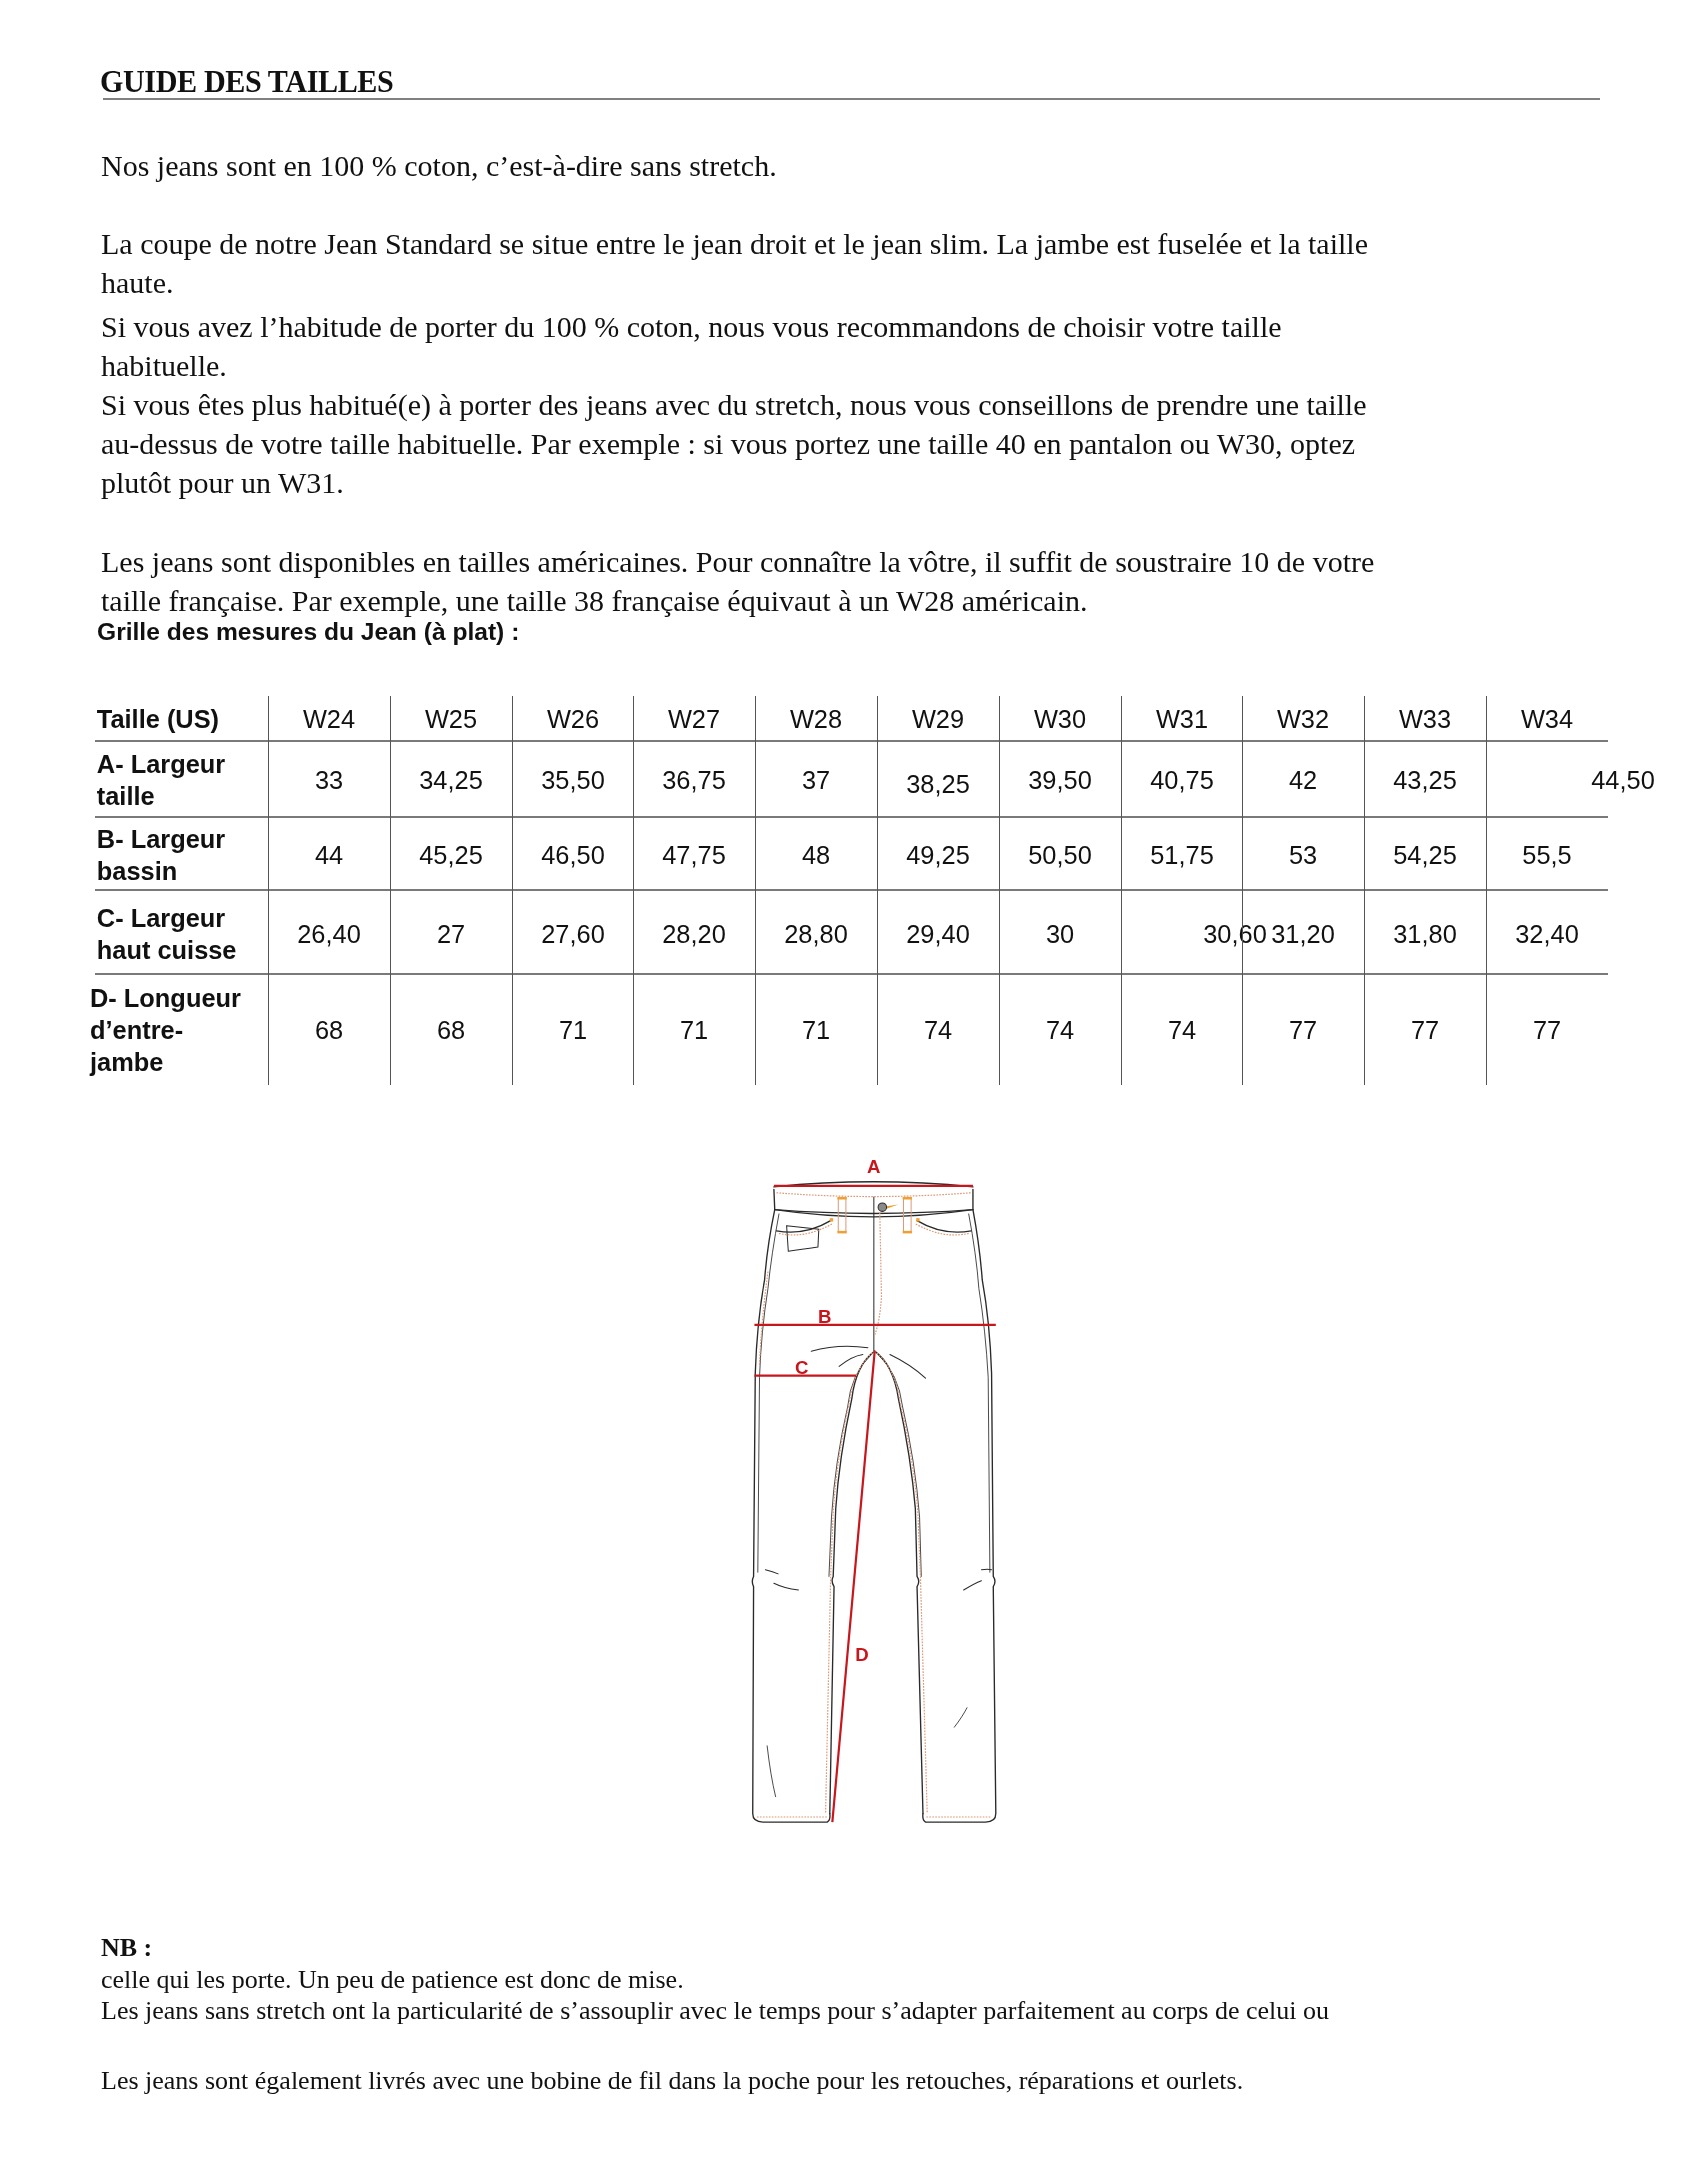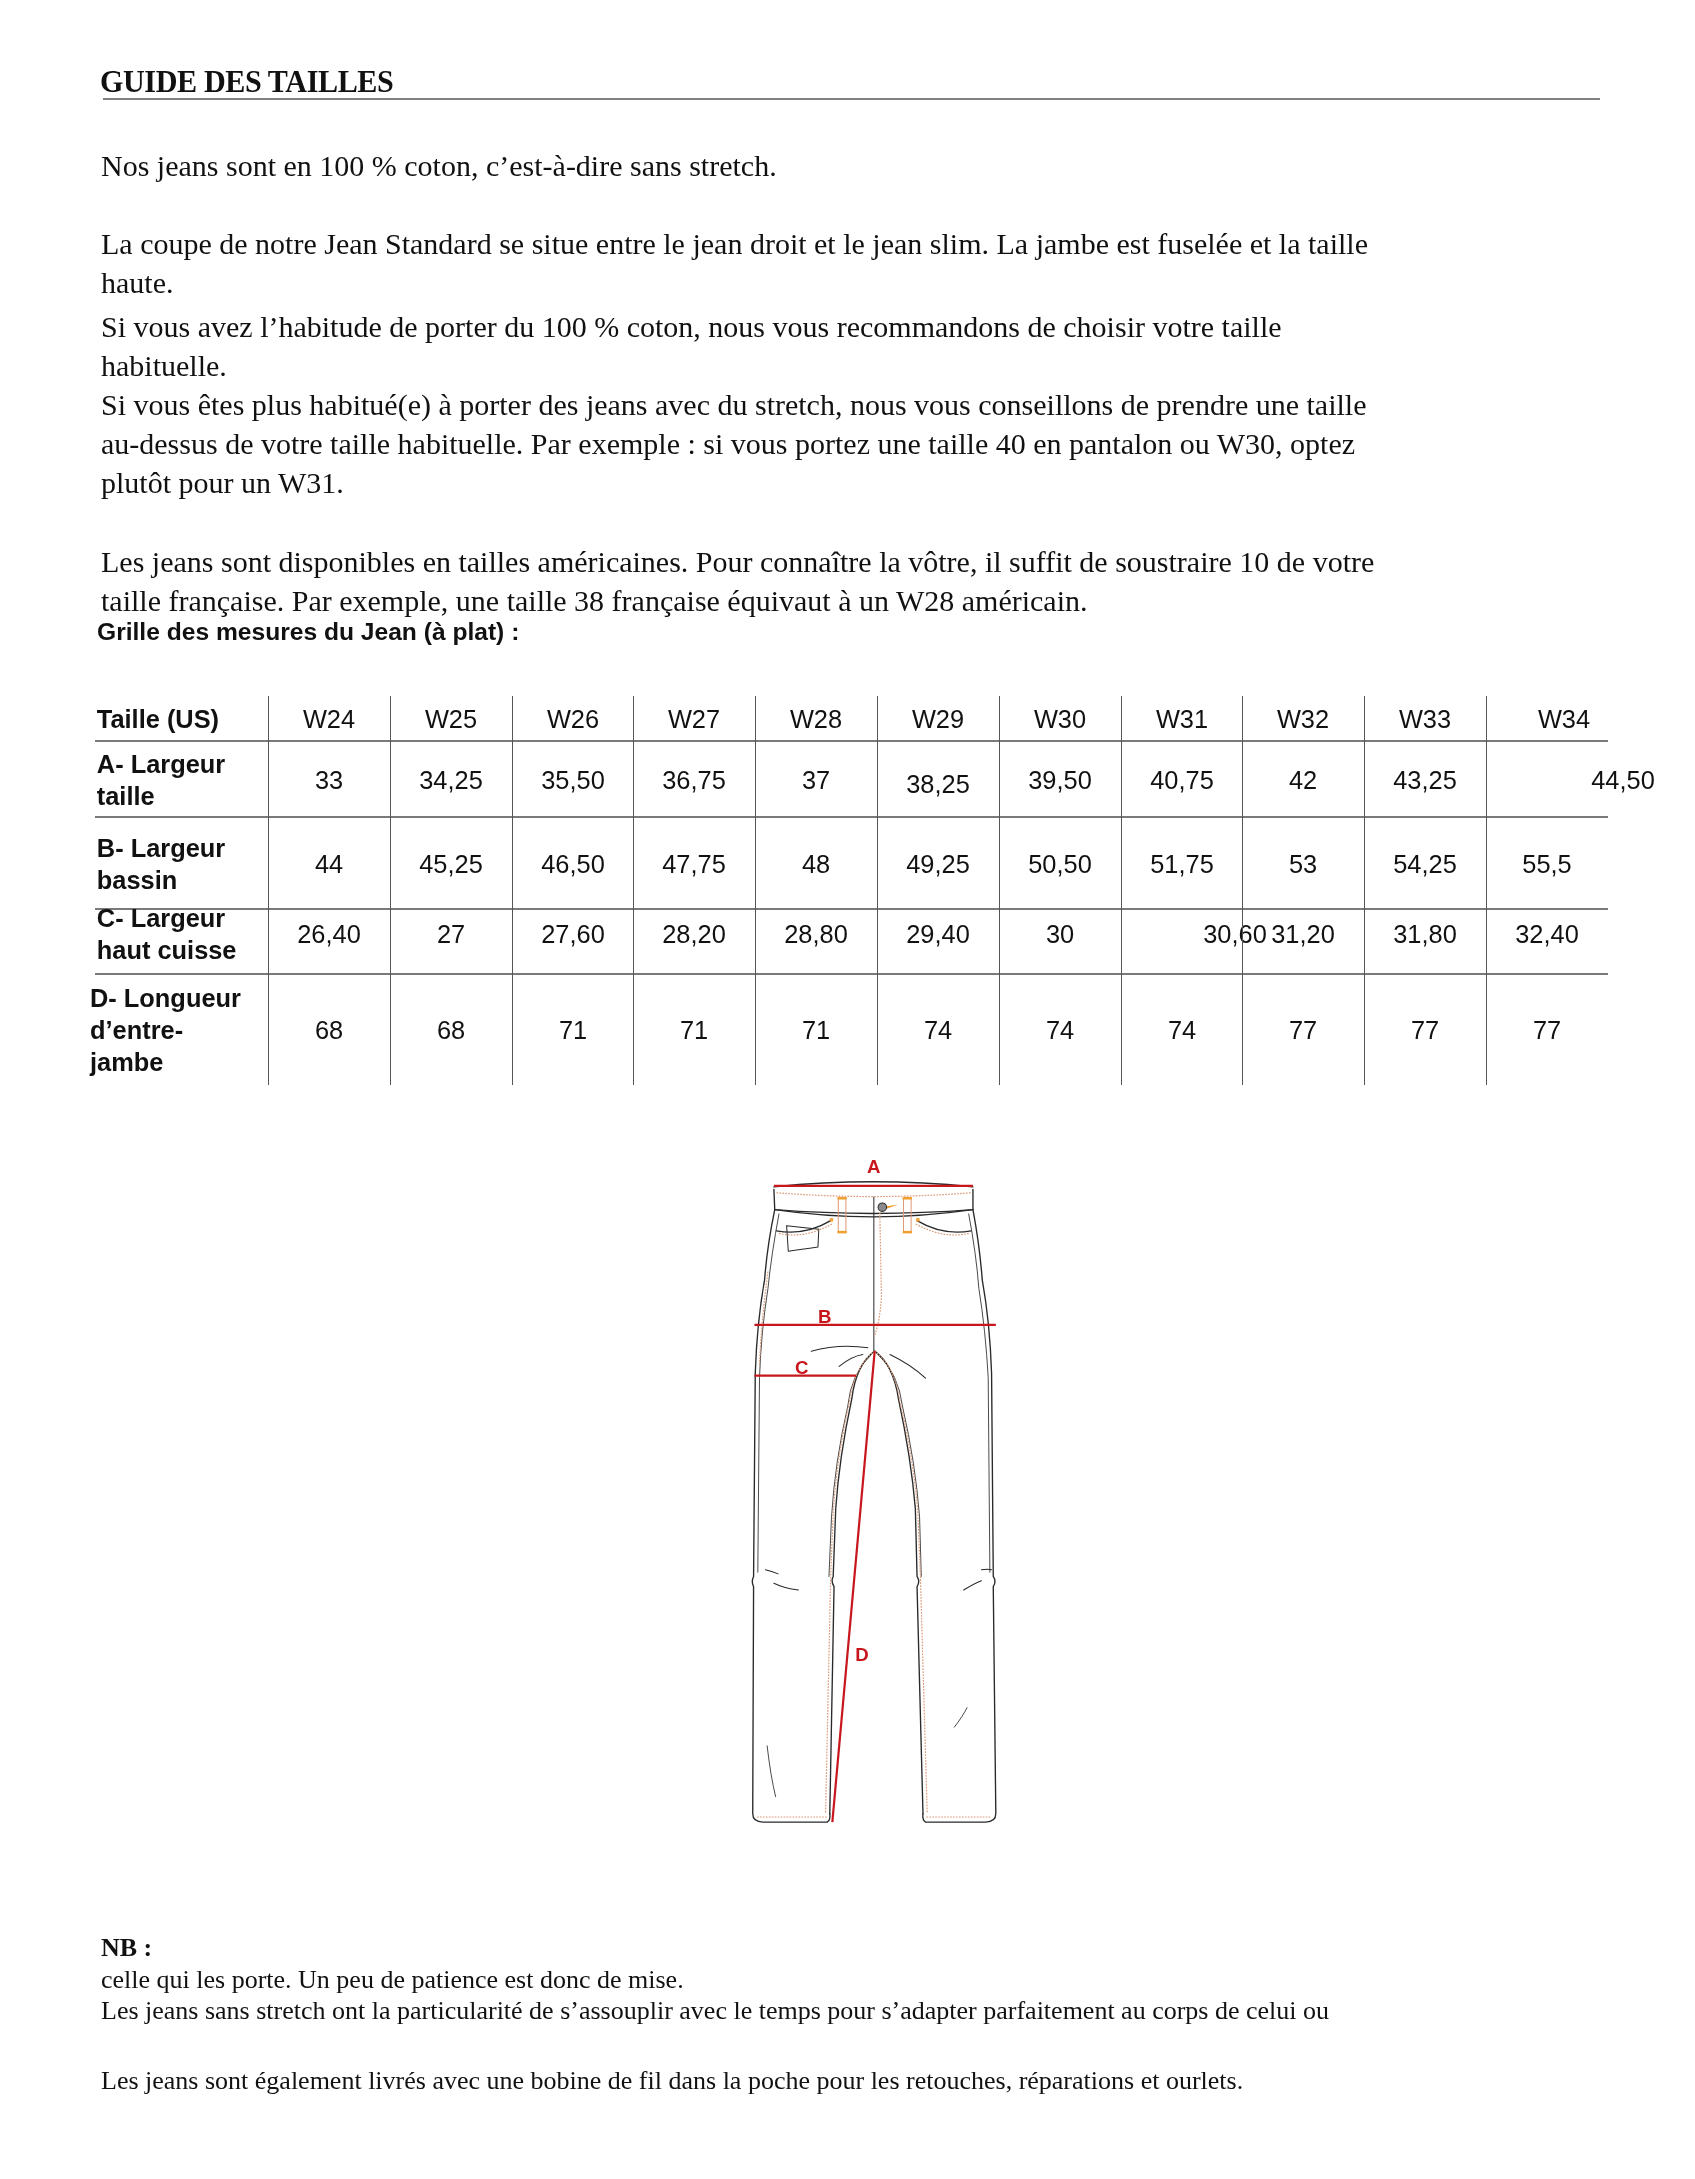--- a/index.html
+++ b/index.html
@@ -82,41 +82,41 @@
         <div class="cell" style="left: 178px;">W24</div>
         <div class="cell" style="left: 300px;">W25</div>
         <div class="cell" style="left: 422px;">W26</div>
         <div class="cell" style="left: 543px;">W27</div>
         <div class="cell" style="left: 665px;">W28</div>
         <div class="cell" style="left: 787px;">W29</div>
         <div class="cell" style="left: 909px;">W30</div>
         <div class="cell" style="left: 1031px;">W31</div>
         <div class="cell" style="left: 1152px;">W32</div>
         <div class="cell" style="left: 1274px;">W33</div>
-        <div class="cell" style="left: 1396px; margin-left: 17px;">W34</div>
+        <div class="cell" style="left: 1396px;">W34</div>
       </div>
   </div>
   <div class="row bordered" style="top:46px; height:76px;">
     <div class="row-label">A- Largeur
 taille</div>
     <div class="cells">
         <div class="cell" style="left: 178px;">33</div>
         <div class="cell" style="left: 300px;">34,25</div>
         <div class="cell" style="left: 422px;">35,50</div>
         <div class="cell" style="left: 543px;">36,75</div>
         <div class="cell" style="left: 665px;">37</div>
         <div class="cell" style="left: 787px; margin-top: 7px;">38,25</div>
         <div class="cell" style="left: 909px;">39,50</div>
         <div class="cell" style="left: 1031px; border-radius: 30px;">40,75</div>
         <div class="cell" style="left: 1152px;">42</div>
         <div class="cell" style="left: 1274px;">43,25</div>
         <div class="cell" style="left: 1444px; padding-left: 28px;">44,50</div>
       </div>
   </div>
-  <div class="row bordered" style="top:122px; height:92px;">
+  <div class="row bordered" style="top:122px; height:73px;">
     <div class="row-label">B- Largeur
 bassin</div>
     <div class="cells">
         <div class="cell" style="left: 178px;">44</div>
         <div class="cell" style="left: 300px;">45,25</div>
         <div class="cell" style="left: 422px;">46,50</div>
         <div class="cell" style="left: 543px;">47,75</div>
         <div class="cell" style="left: 665px;">48</div>
         <div class="cell" style="left: 787px;">49,25</div>
         <div class="cell" style="left: 909px;">50,50</div>

